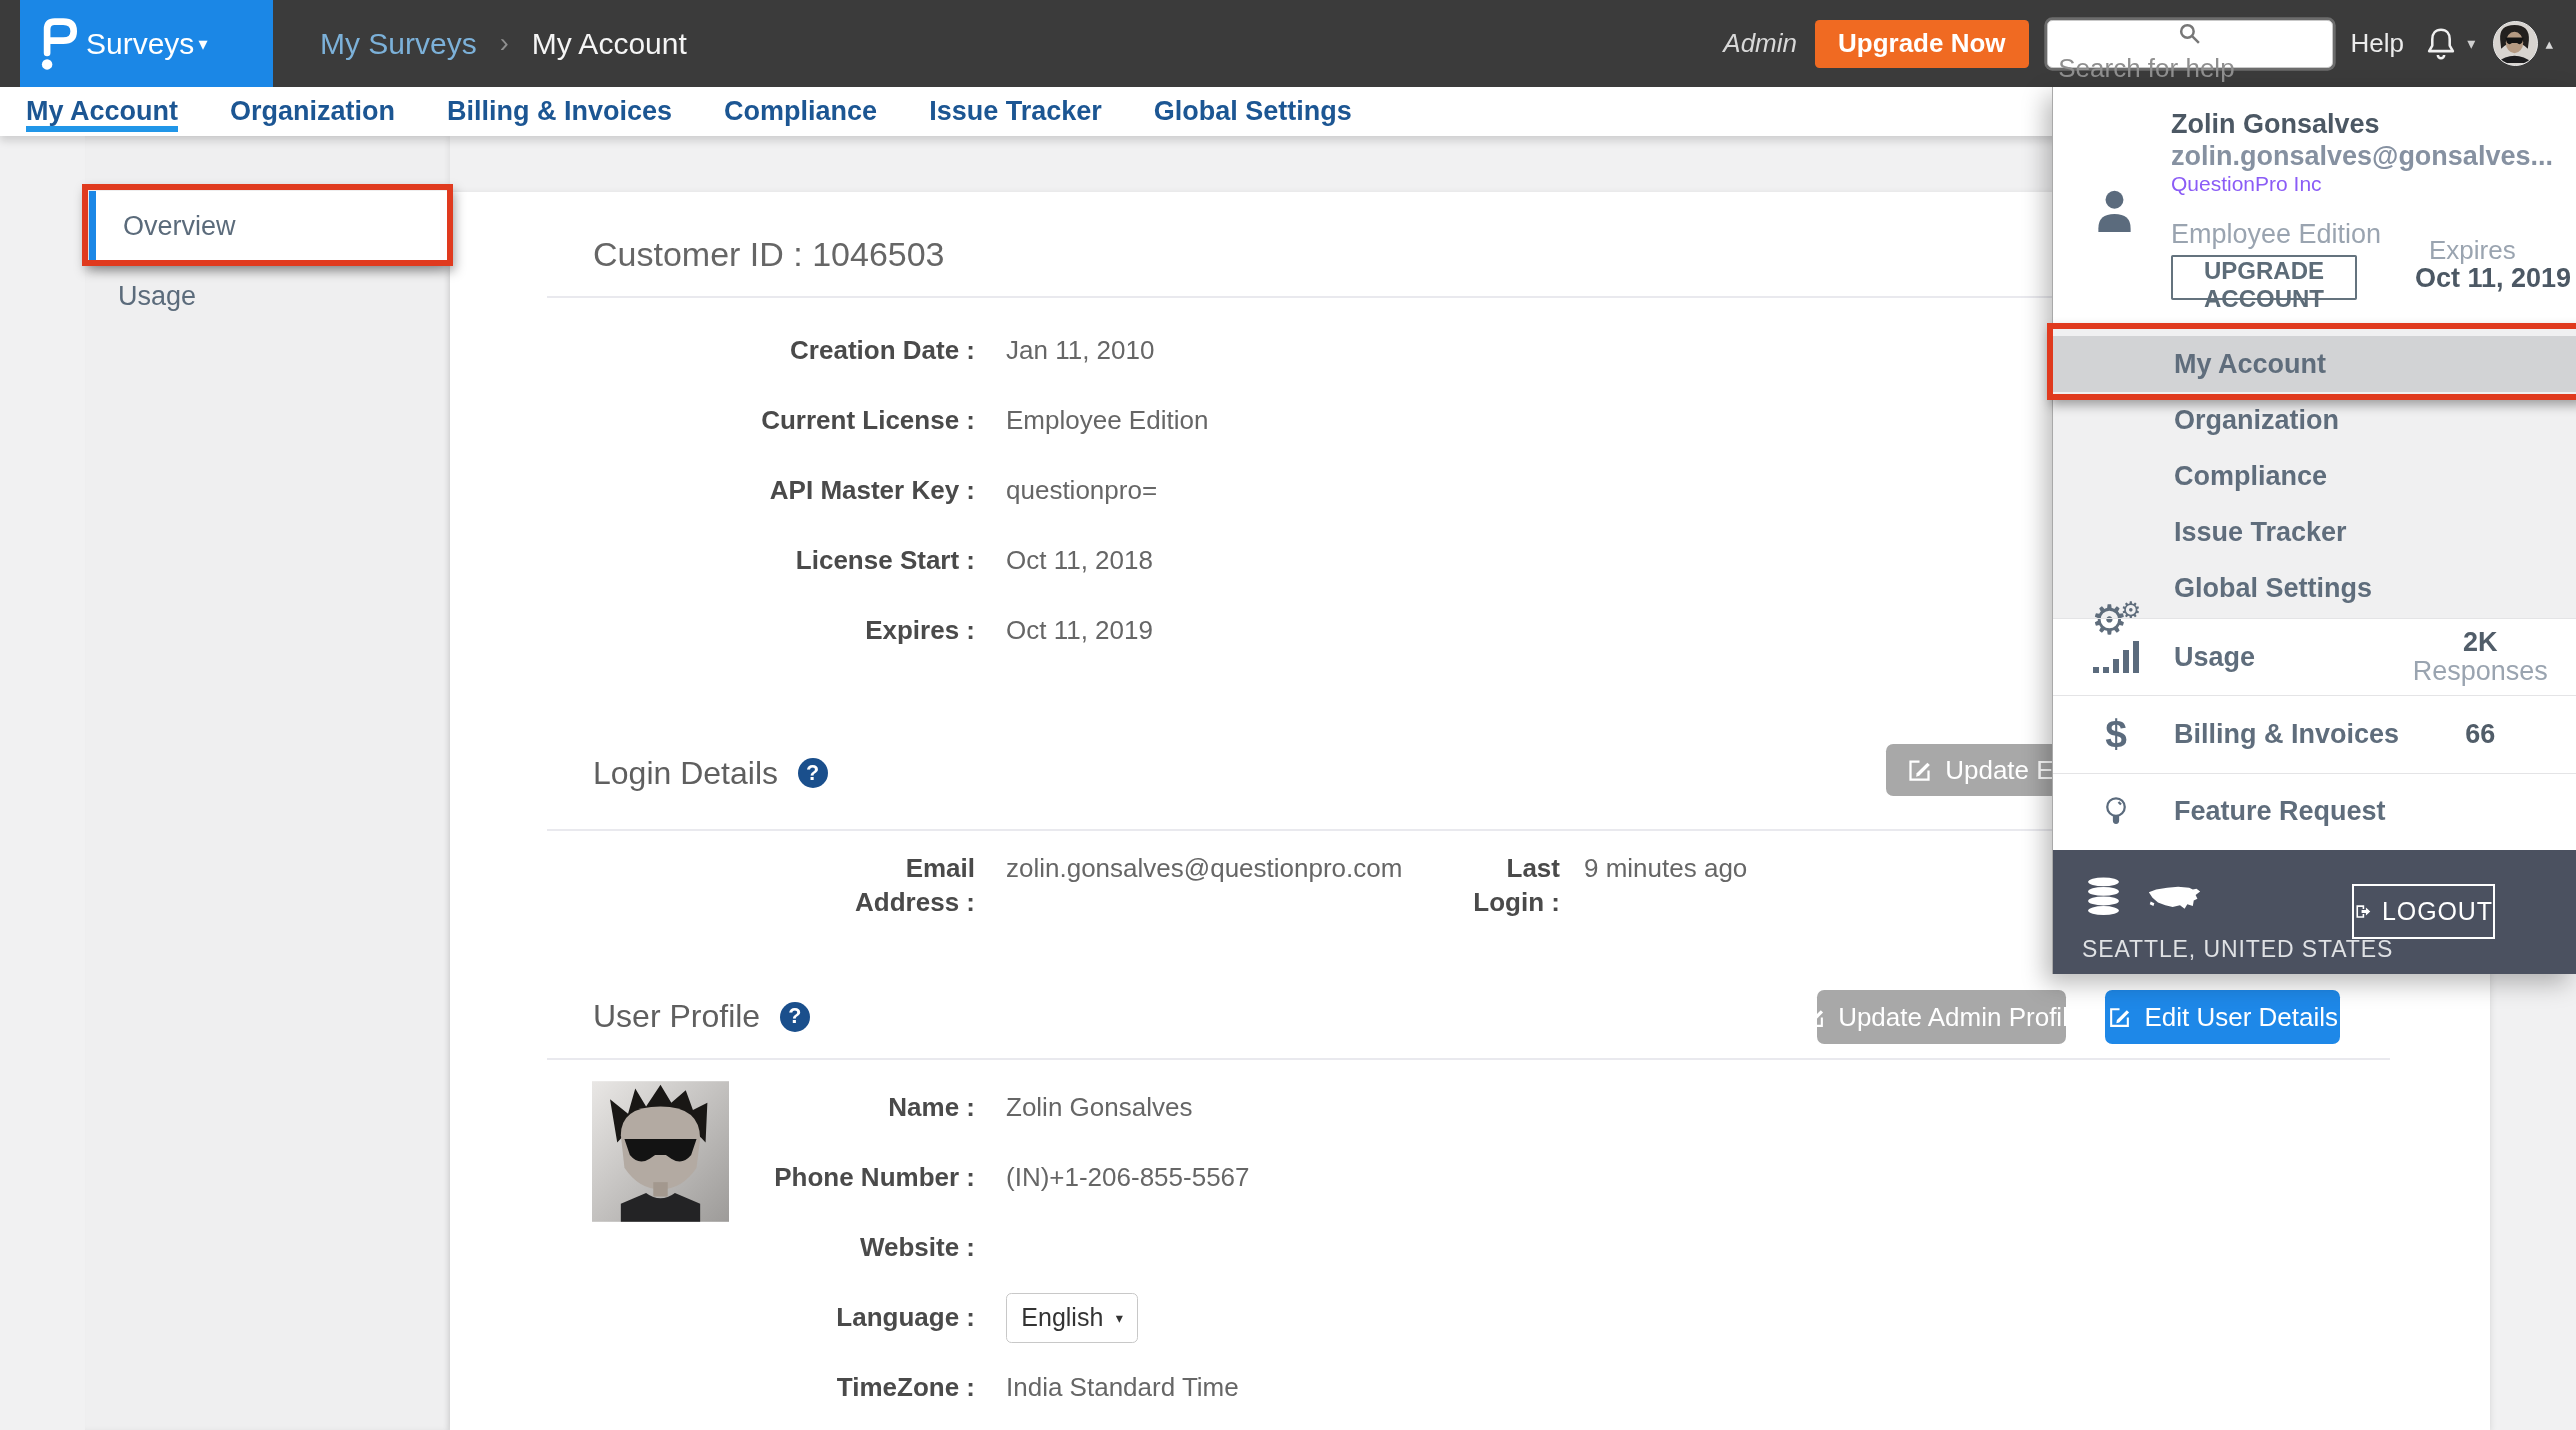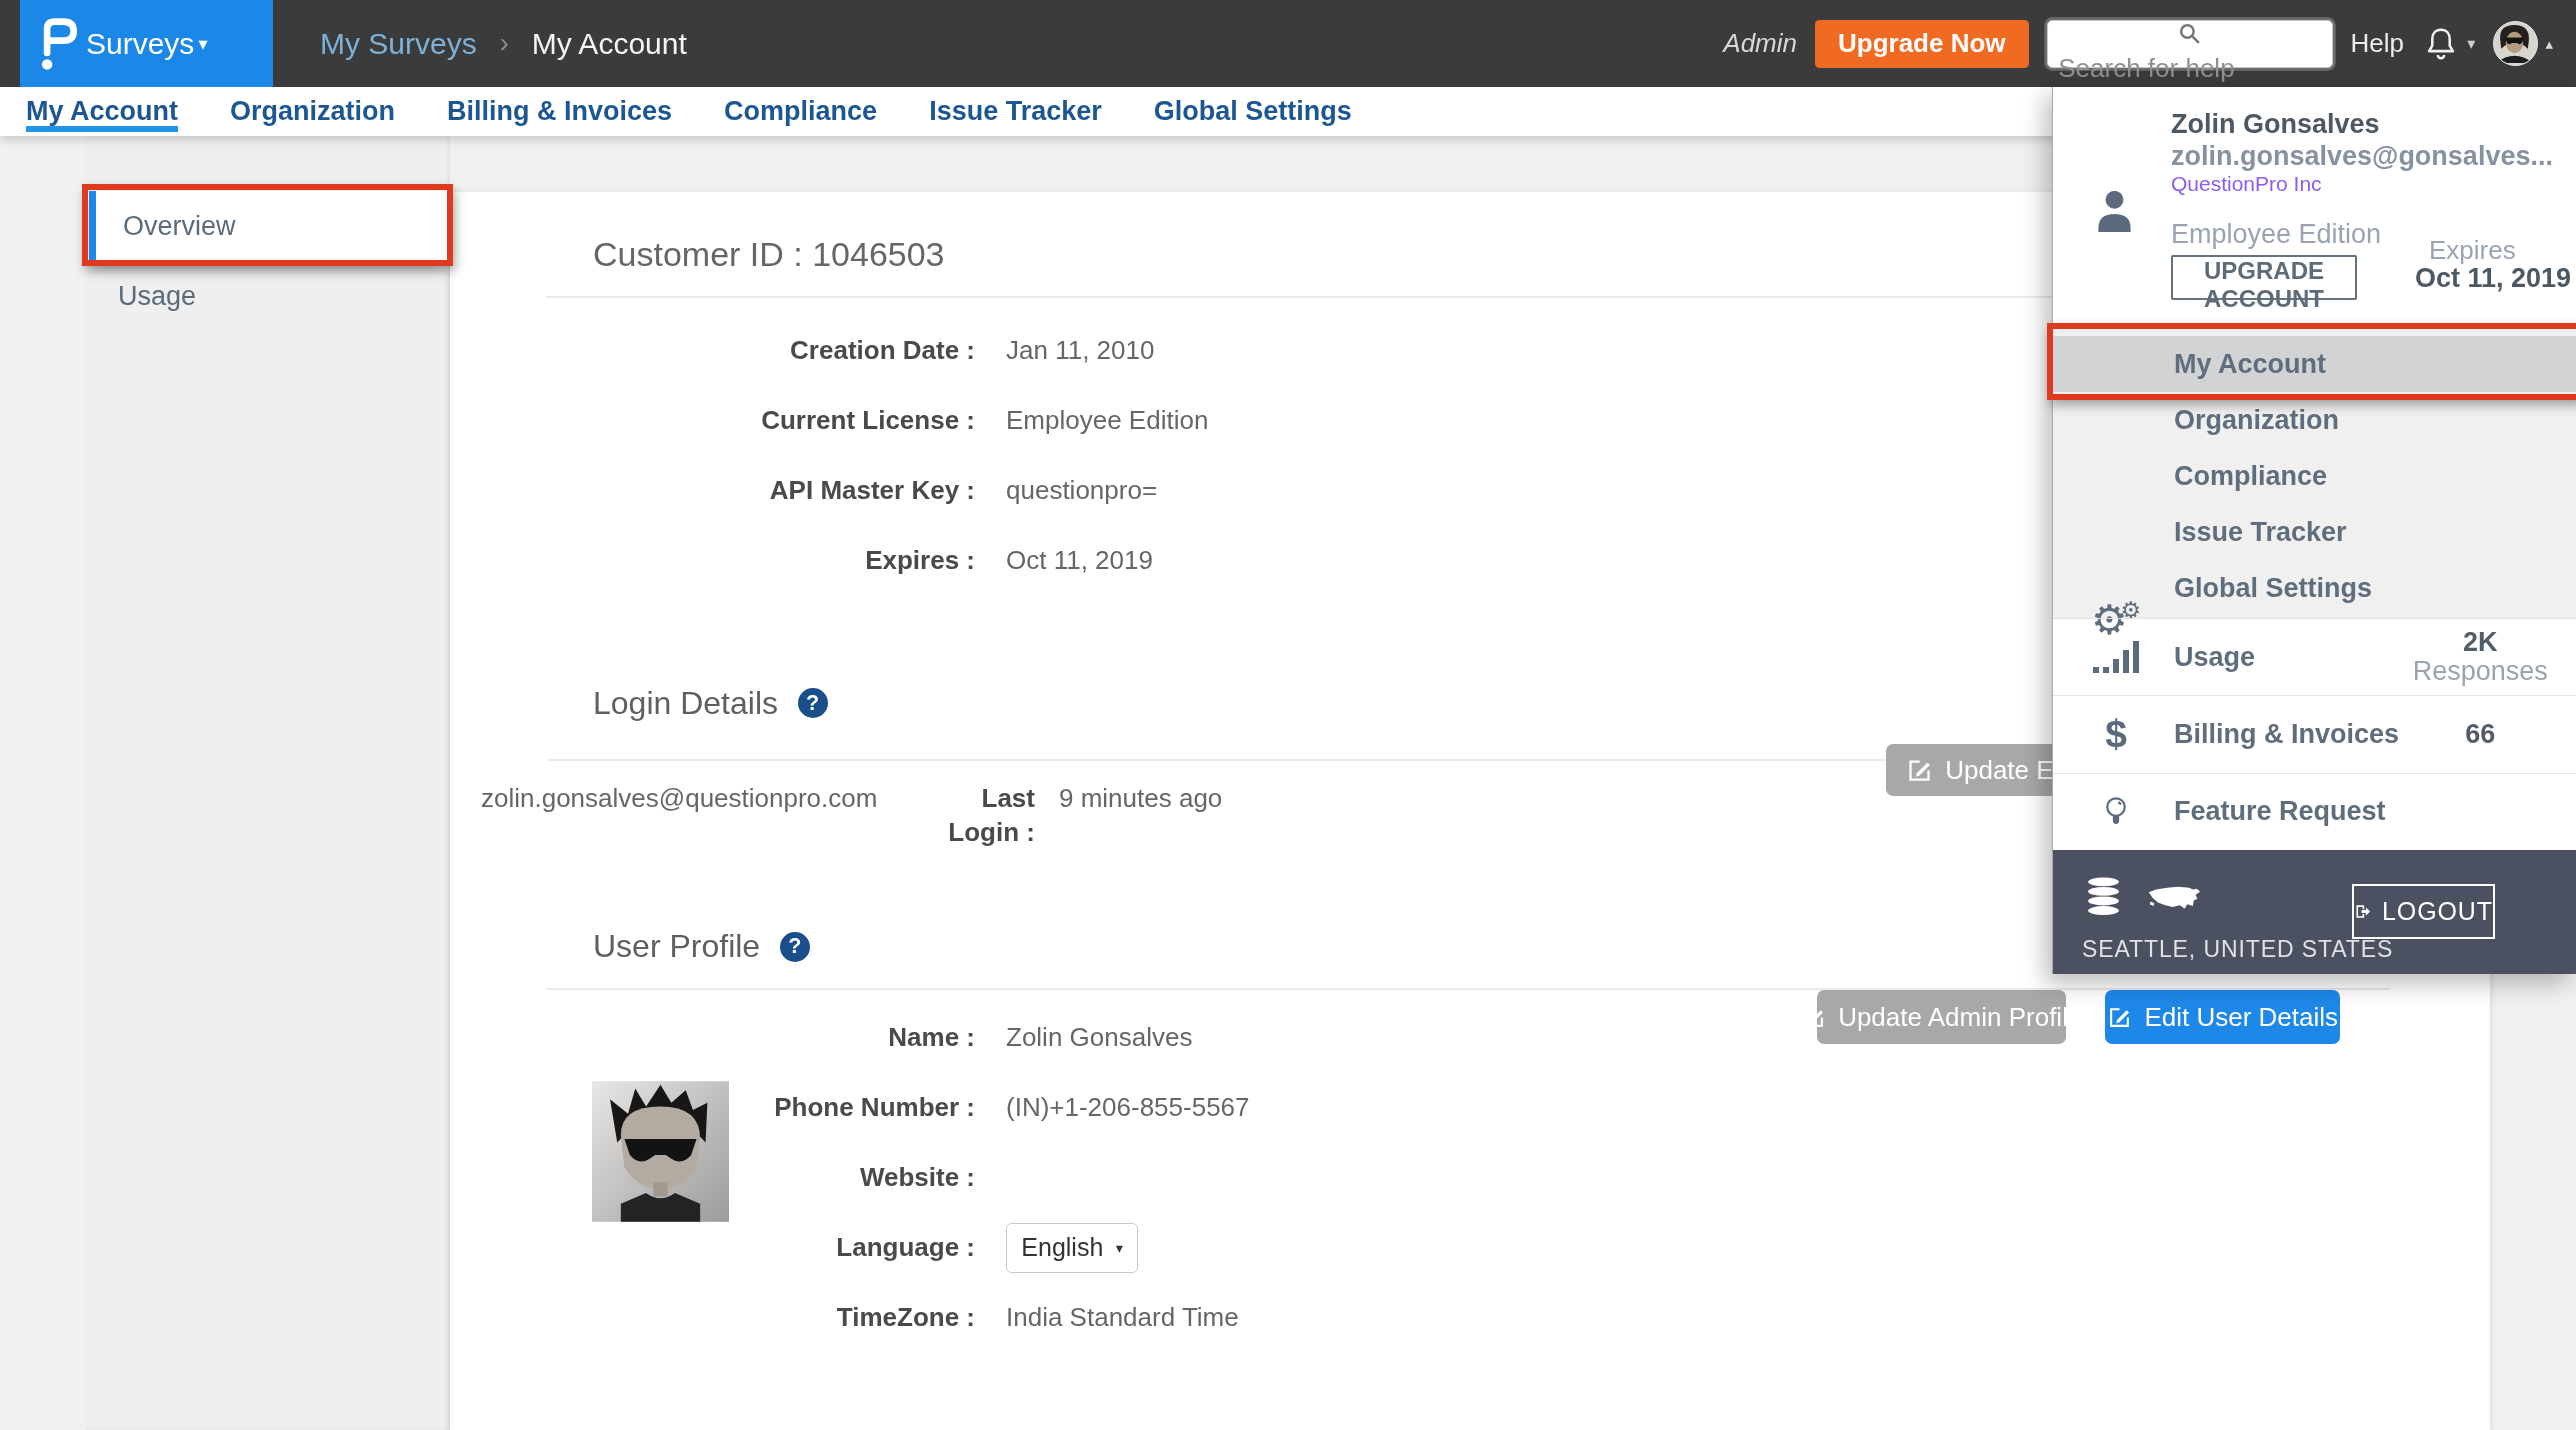--- a/index.html
+++ b/index.html
@@ -181,32 +181,39 @@
     </div>
     <div class="frow">
       <div class="flabel">Current License :</div>
       <div class="fvalue">Employee Edition</div>
     </div>
     <div class="frow">
       <div class="flabel">API Master Key :</div>
       <div class="fvalue">questionpro=</div>
     </div>
     <div class="frow">
+      <div class="flabel">License Start :</div>
+      <div class="fvalue">Oct 11, 2018</div>
+    </div>
+    <div class="frow">
       <div class="flabel">Expires :</div>
       <div class="fvalue">Oct 11, 2019</div>
     </div>
   </div>
 
   <div class="section-head login-h">
     <span class="section-title">Login Details</span>
     <span class="help-badge">?</span>
   </div>
   <div class="divider d2"></div>
 
   <div class="login-row">
+    <div class="lbl-wrap" style="width:525px;">
+      <div class="lbl-inner">Email Address :</div>
+    </div>
     <div class="lv" style="margin-left:31px; width:430px;">zolin.gonsalves@questionpro.com</div>
     <div class="lbl-wrap" style="width:124px;">
       <div class="lbl-inner" style="width:124px;">Last Login :</div>
     </div>
     <div class="lv" style="margin-left:24px;">9 minutes ago</div>
   </div>
 
   <div class="section-head profile-h">
     <span class="section-title">User Profile</span>
     <span class="help-badge">?</span>

